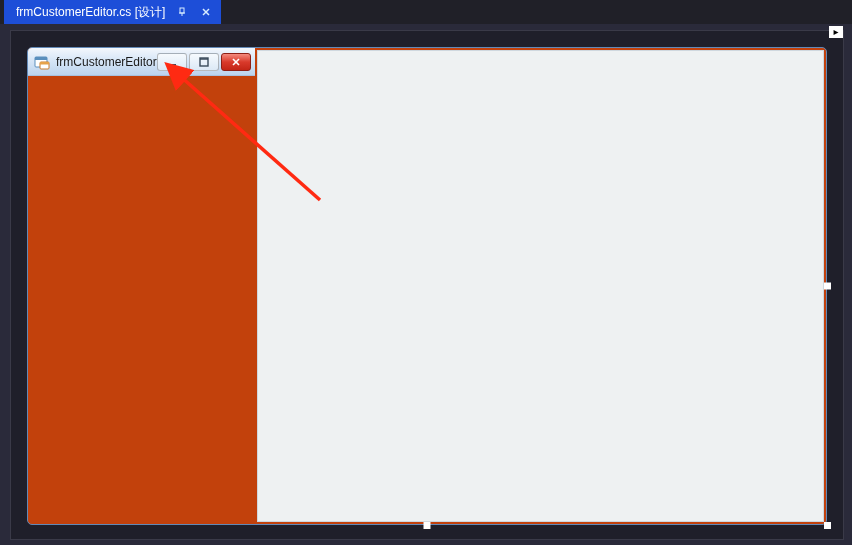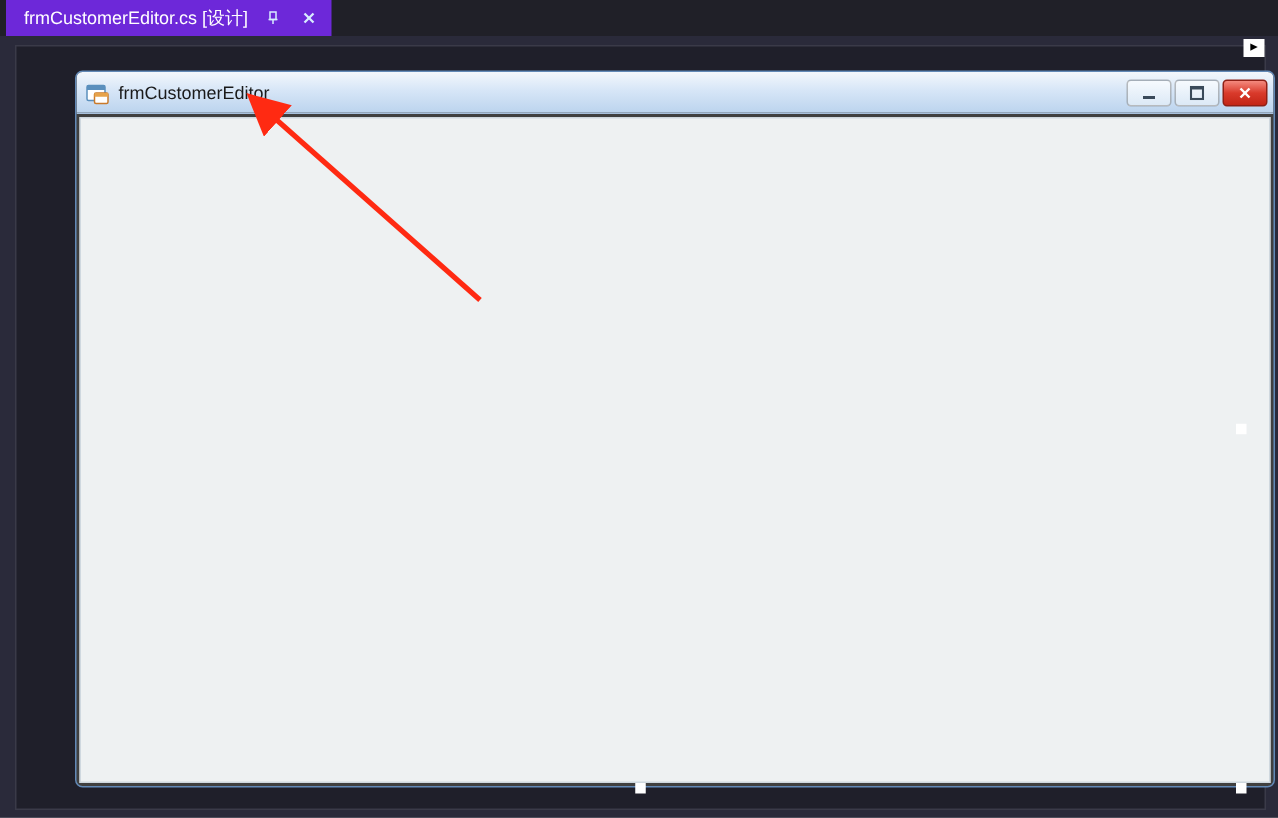--- a/index.html
+++ b/index.html
@@ -20,21 +20,21 @@
   .tabstrip {
     position: absolute;
     left: 4px; top: 0;
     height: 24px;
     display: flex;
     align-items: stretch;
   }
   .tab {
     display: flex;
     align-items: center;
-    background: #6d28d9;
+    background: #1d4ed8;
     color: #fff;
     padding: 0 8px 0 12px;
     height: 24px;
     font-size: 12px;
     white-space: nowrap;
     gap: 10px;
   }
   .tab .pin, .tab .close {
     width: 14px; height: 14px;
     display: flex; align-items: center; justify-content: center;
@@ -82,25 +82,24 @@
   
   .form-container {
     position: absolute;
     left: 16px; top: 16px;
     width: 800px; height: 478px;
   }
   .form-window {
     width: 100%; height: 100%;
     border: 1px solid #6289b7;
     border-radius: 5px;
-    background: #404040;
-    display: flex;
-    flex-direction: column;
+    background: #c2410c;
+    display: flex;
+    flex-direction: row;
     overflow: hidden;
-    margin-left: 23px;
   }
   .titlebar {
     height: 28px;
     background: linear-gradient(to bottom, #f3f7fc 0%, #d7e6f7 45%, #bcd4ee 100%);
     display: flex;
     align-items: center;
     padding: 0 4px 0 6px;
     border-bottom: 1px solid #a8c1de;
   }
   .titlebar .form-icon {

